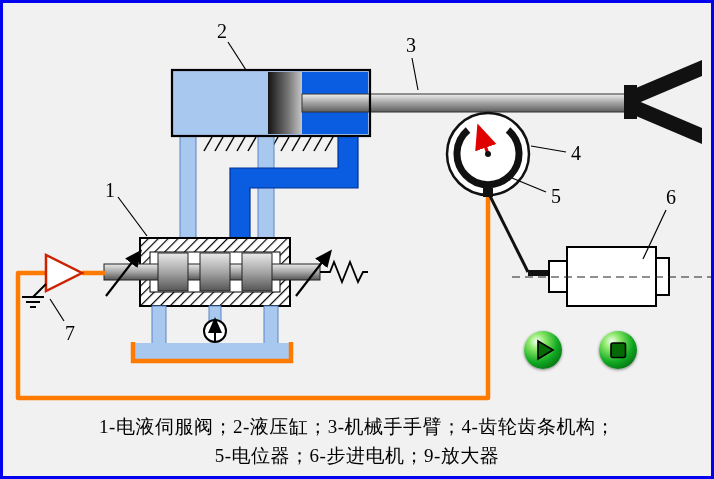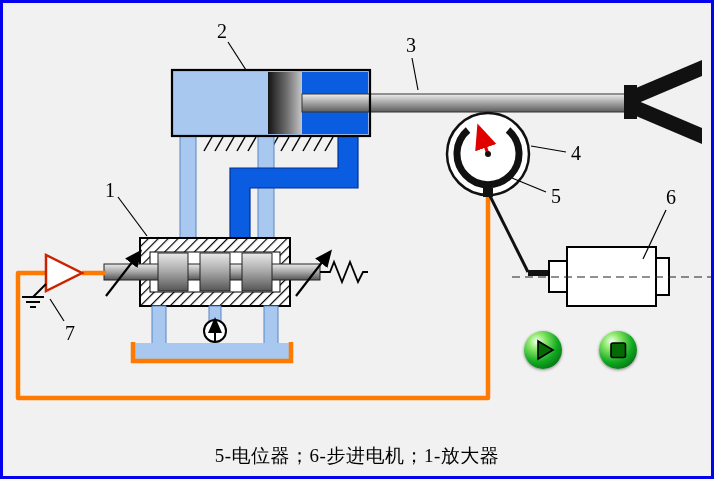--- a/index.html
+++ b/index.html
@@ -176,14 +176,15 @@
     <svg width="38" height="38" viewBox="0 0 38 38">
       <polygon points="14,10 29,19 14,28" fill="#056a05" stroke="#000" stroke-width="1.6"></polygon>
     </svg>
   </div>
   <div class="btn" id="stopBtn">
     <svg width="38" height="38" viewBox="0 0 38 38">
       <rect x="12" y="12" width="14.5" height="14.5" rx="2" fill="#056a05" stroke="#000" stroke-width="1.6"></rect>
     </svg>
   </div>
 
-  <div class="caption l2">5-电位器；6-步进电机；1-放大器</div>
+  <div class="caption l1">1-电液伺服阀；2-液压缸；3-机械手手臂；4-齿轮齿条机构；</div>
+  <div class="caption l2">5-电位器；6-步进电机；9-放大器</div>
 </div>
 
 </body></html>

